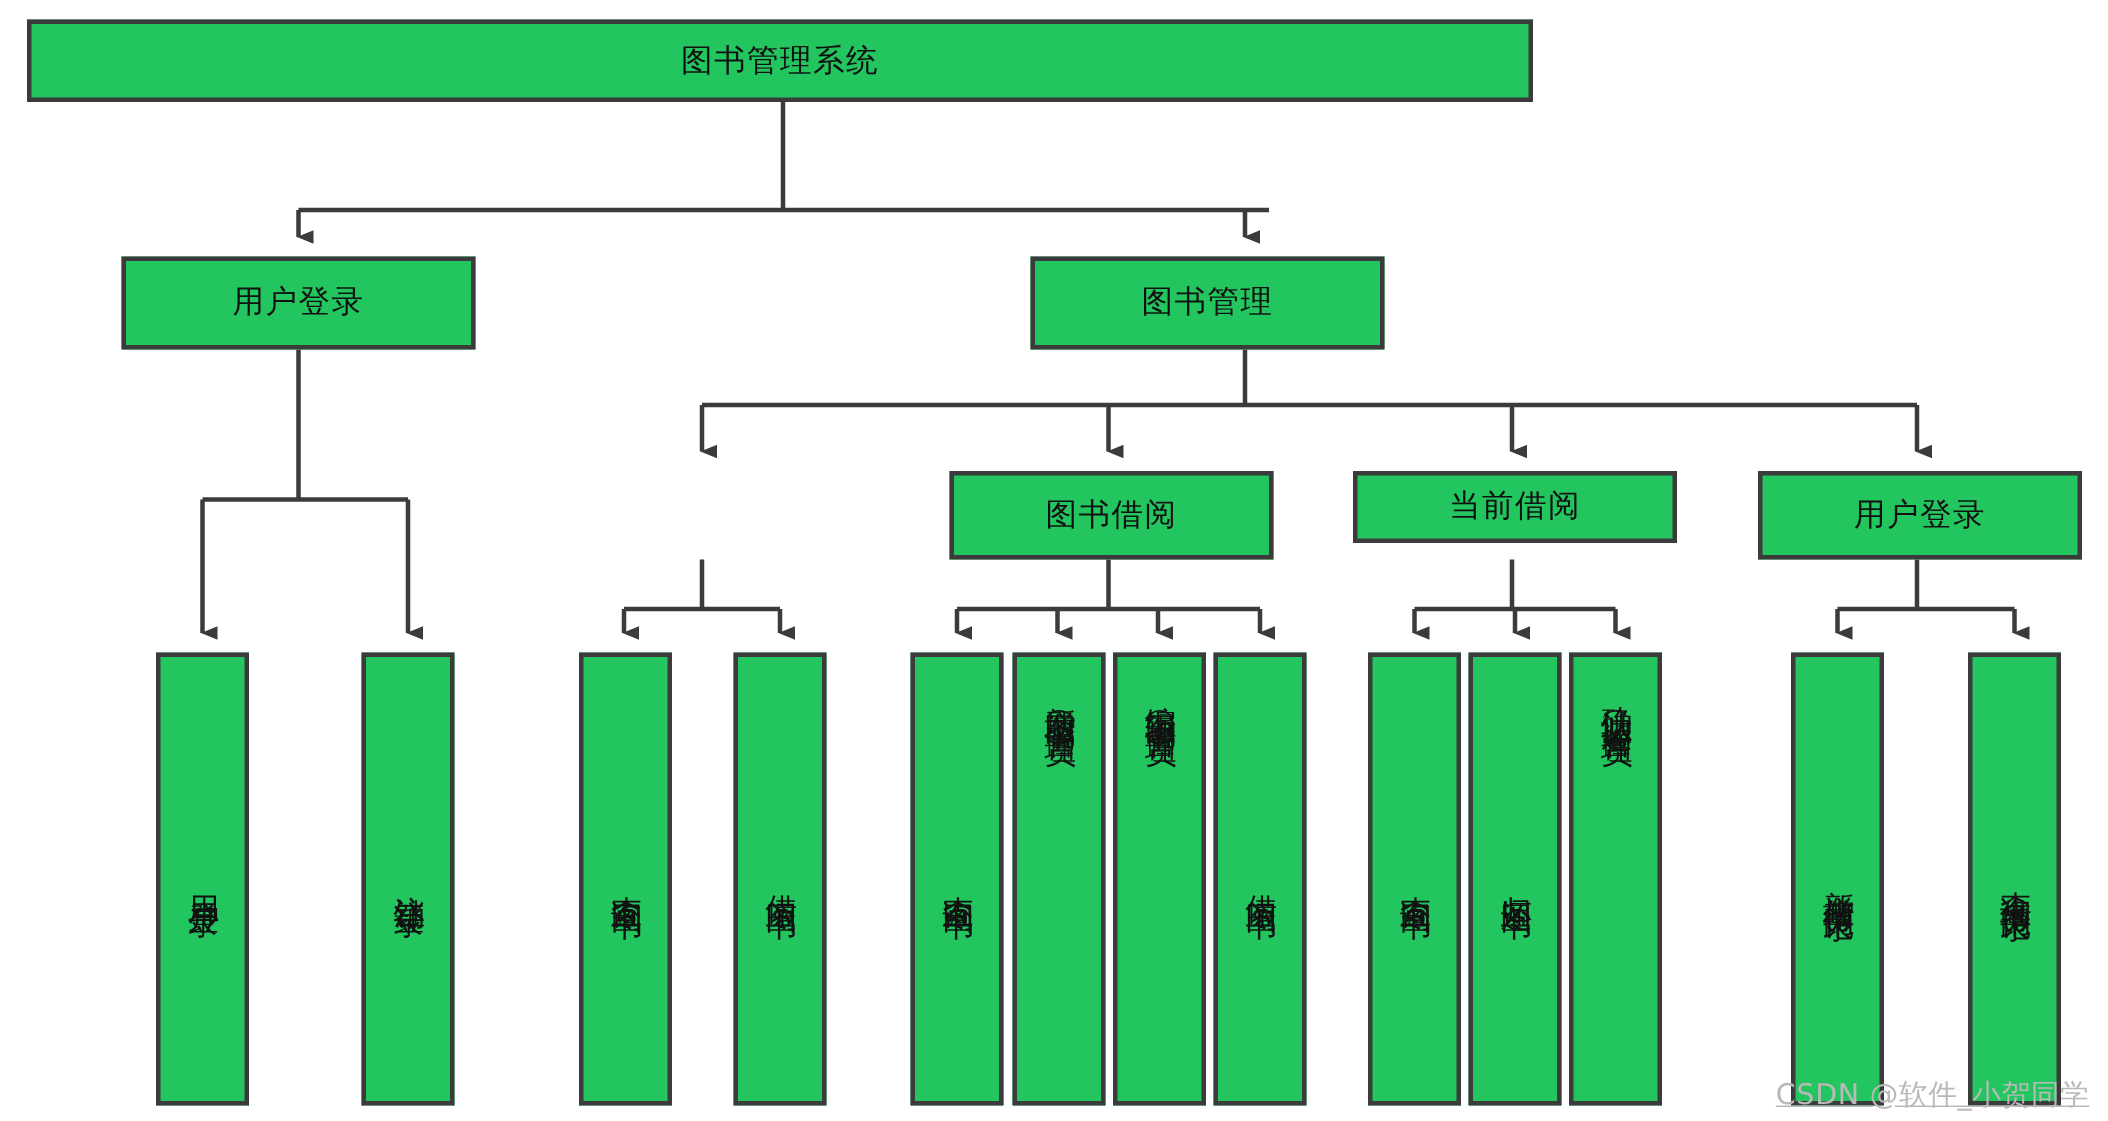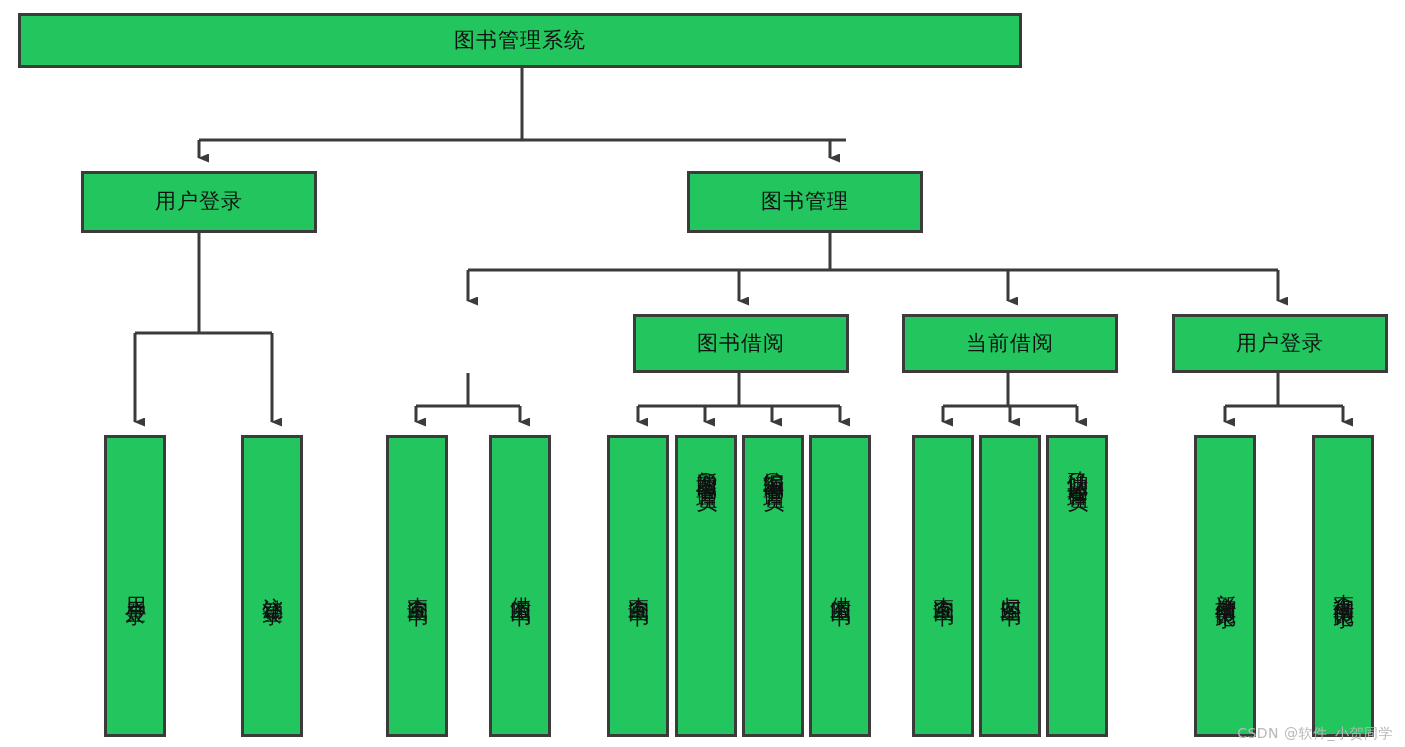--- a/index.html
+++ b/index.html
@@ -57,26 +57,27 @@
     writing-mode: vertical-rl;
     text-orientation: upright;
     font-size: 21px;
     letter-spacing: 3px;
     white-space: nowrap;
   }
   .watermark {
     position: absolute;
     right: 12px;
     bottom: 4px;
-    font-size: 14px;
+    font-size: 19px;
     color: #b9b9b9;
     letter-spacing: 0.5px;
     z-index: 5;
     white-space: nowrap;
     font-family: "DejaVu Sans", "Liberation Sans", sans-serif;
+    text-decoration: underline;
   }
 </style>
 </head>
 <body>
 
 <div id="diagram-root">
 
   <svg id="edge-layer" viewBox="0 0 1405 747" xmlns="http://www.w3.org/2000/svg">
     <defs>
       <marker id="arrowhead" markerWidth="9" markerHeight="11" refX="4.5" refY="10" orient="auto" markerUnits="userSpaceOnUse">
@@ -134,21 +135,21 @@
   <div class="node" style="left:81px; top:171px; width:236px; height:62px;">
     <span class="node-label">用户登录</span>
   </div>
   <div class="node" style="left:687px; top:171px; width:236px; height:62px;">
     <span class="node-label">图书管理</span>
   </div>
 
   <div class="node" style="left:633px; top:314px; width:216px; height:59px;">
     <span class="node-label">图书借阅</span>
   </div>
-  <div class="node" style="left:902px; top:314px; width:216px; height:59px;">
+  <div class="node" style="left:902px; top:314px; width:216px; height:48px;">
     <span class="node-label">当前借阅</span>
   </div>
   <div class="node" style="left:1172px; top:314px; width:216px; height:59px;">
     <span class="node-label">用户登录</span>
   </div>
 
   <div class="node vertical centered" style="left:104px; top:435px; width:62px; height:302px;">
     <span class="node-label">用户登录</span>
   </div>
   <div class="node vertical centered" style="left:241px; top:435px; width:62px; height:302px;">

